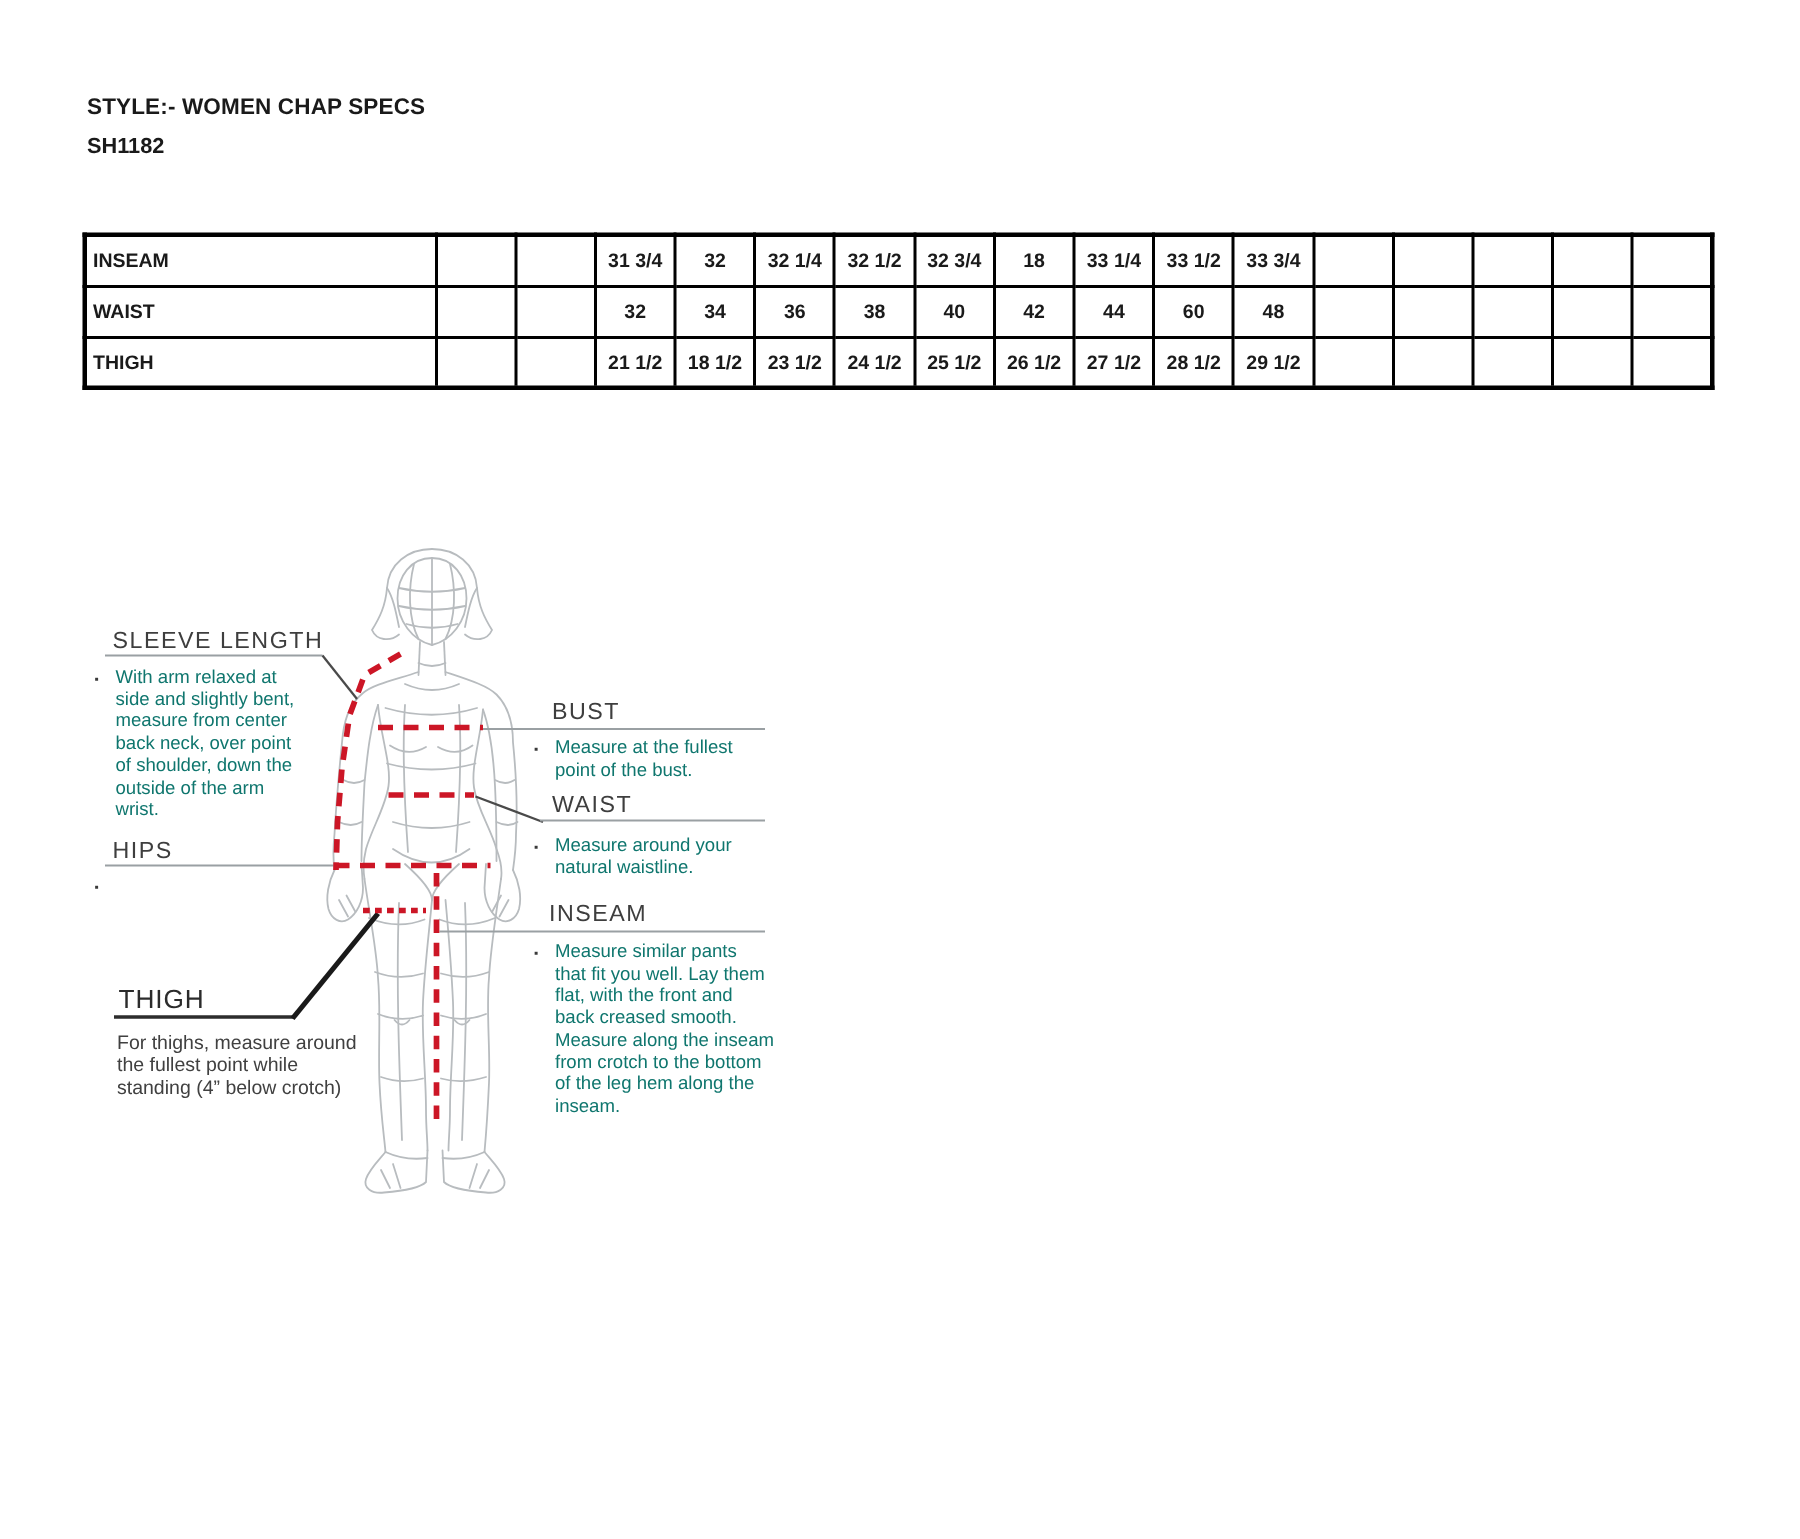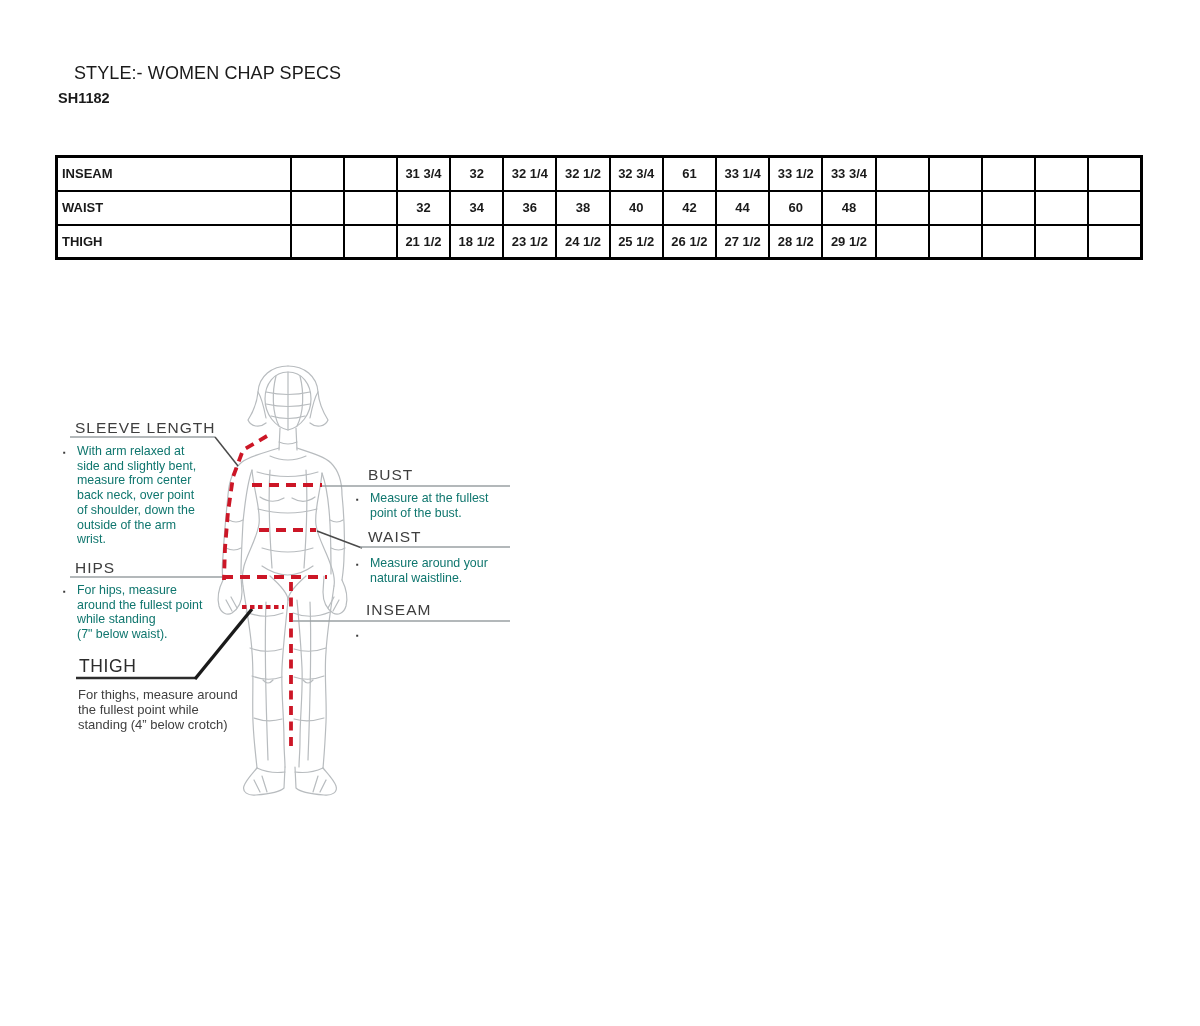--- a/index.html
+++ b/index.html
@@ -9,22 +9,22 @@
     width: 1200px;
     height: 1026px;
     background: #ffffff;
     font-family: "Liberation Sans", sans-serif;
     color: #1a1a1a;
     overflow: hidden;
     margin: 0 auto;
   }
   
   .doc-title {
-    position: absolute; left: 74px; top: 63px;
-    font-size: 18px; font-weight: normal; letter-spacing: 0.1px;
+    position: absolute; left: 58px; top: 63px;
+    font-size: 15px; font-weight: bold; letter-spacing: 0.1px;
   }
   .doc-style-no {
     position: absolute; left: 58px; top: 90px;
     font-size: 14.5px; font-weight: bold;
   }
   
   table.size-table {
     position: absolute; left: 55px; top: 155px;
     width: 1088px;
     border-collapse: collapse; table-layout: fixed;
@@ -95,21 +95,21 @@
     <tbody>
         <tr class="datarow">
           <th class="lbl">INSEAM</th>
           <td></td>
           <td></td>
           <td>31 3/4</td>
           <td>32</td>
           <td>32 1/4</td>
           <td>32 1/2</td>
           <td>32 3/4</td>
-          <td>61</td>
+          <td>18</td>
           <td>33 1/4</td>
           <td>33 1/2</td>
           <td>33 3/4</td>
           <td></td>
           <td></td>
           <td></td>
           <td></td>
           <td></td>
         </tr>
         <tr class="datarow">
@@ -264,36 +264,40 @@
   <div class="guide-desc" style="left:77px; top:444px; width:140px;">With arm relaxed at
 side and slightly bent,
 measure from center
 back neck, over point
 of shoulder, down the
 outside of the arm
 wrist.</div>
 
   <div class="guide-heading" style="left:75px; top:559px;">HIPS</div>
   <span class="guide-bullet" style="left:63px; top:588px;">▪</span>
-  <div class="guide-desc" style="left:77px; top:583px; width:150px;">For hips, measure
-around the fullest point
-while standing
-(7" below waist).</div>
 
   <div class="guide-heading big" style="left:79px; top:656px;">THIGH</div>
   <div class="guide-desc thigh" style="left:78px; top:687px; width:170px;">For thighs, measure around
 the fullest point while
 standing (4” below crotch)</div>
 
   <div class="guide-heading" style="left:368px; top:466px;">BUST</div>
   <span class="guide-bullet" style="left:356px; top:496px;">▪</span>
   <div class="guide-desc" style="left:370px; top:491px; width:145px;">Measure at the fullest
 point of the bust.</div>
 
   <div class="guide-heading" style="left:368px; top:528px;">WAIST</div>
   <span class="guide-bullet" style="left:356px; top:561px;">▪</span>
   <div class="guide-desc" style="left:370px; top:556px; width:145px;">Measure around your
 natural waistline.</div>
 
   <div class="guide-heading" style="left:366px; top:601px;">INSEAM</div>
   <span class="guide-bullet" style="left:356px; top:632px;">▪</span>
+  <div class="guide-desc" style="left:370px; top:627px; width:155px;">Measure similar pants
+that fit you well. Lay them
+flat, with the front and
+back creased smooth.
+Measure along the inseam
+from crotch to the bottom
+of the leg hem along the
+inseam.</div>
 
 </div>
 
 </body></html>

